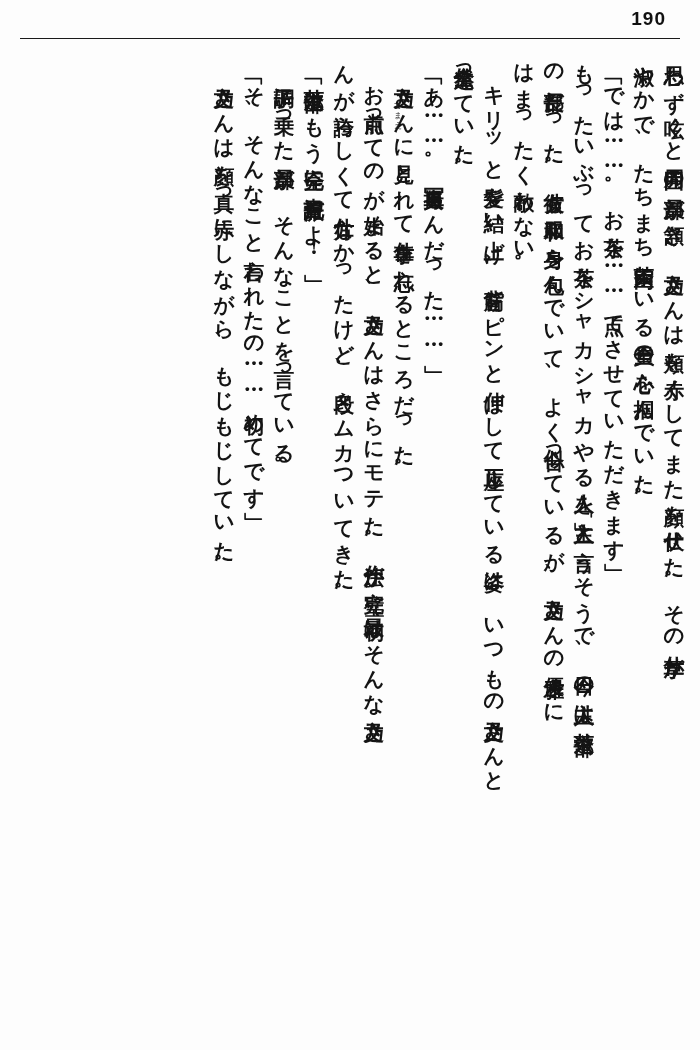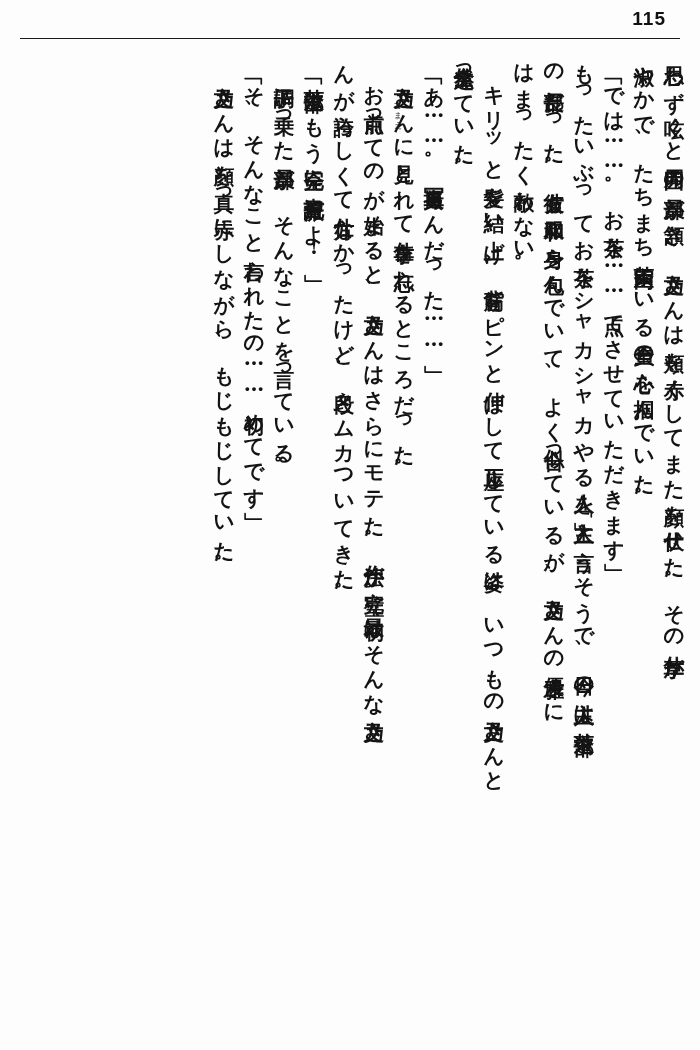--- a/index.html
+++ b/index.html
@@ -85,21 +85,21 @@
   #ruby-temae {
     top: 96px;
     right: 298px;
   }
 </style>
 </head>
 <body>
 
 <div class="page">
 
-  <div class="page-number">115</div>
+  <div class="page-number">190</div>
   <div class="page-rule"></div>
 
   <div class="text-block">
     <div class="vline">思わず呟くと周囲の部員が頷き、文乃さんは頬を赤くしてまた顔を伏せた。その仕草が</div>
     <div class="vline">淑やかで、たちまち茶室内にいる全員の心を掴んでいた。</div>
     <div class="vline indent">「では……。お茶を……点てさせていただきます」</div>
     <div class="vline">もったいぶってお茶をシャカシャカやる人を「主人」と言うそうで、今日の主人は茶道部</div>
     <div class="vline">の部長だった。彼女も和服に身を包んでいて、よく似合っているが、文乃さんの優雅さに</div>
     <div class="vline">はまったく敵わない。</div>
     <div class="vline indent">キリッと髪を結い上げ、背筋をピンと伸ばして正座している姿は、いつもの文乃さんと</div>

